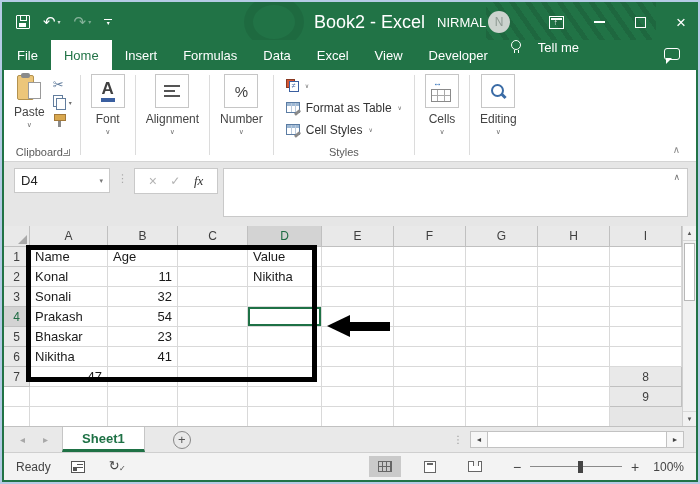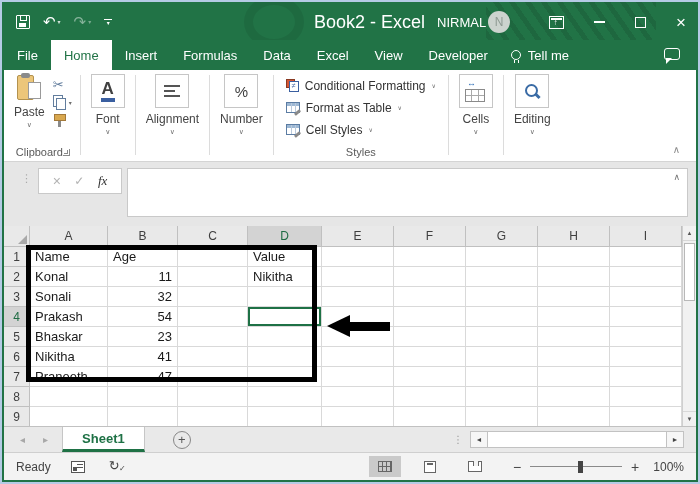--- a/index.html
+++ b/index.html
@@ -36,21 +36,21 @@
   .ribopt-icon::after { content:'↑'; position:absolute; top:1px; left:3.5px; font-size:8px; color:#fff; }
   .min-icon { width:11px; height:1.5px; background:#fff; }
   .max-icon { width:11px; height:11px; border:1.5px solid #fff; }
   .close-icon { font-size:17px; line-height:1; font-weight:300; }
 
   
   .tabrow { height:30px; background:#217346; display:flex; align-items:stretch; color:#fff;
             font-size:13px; flex-shrink:0; position:relative; }
   .tab { display:flex; align-items:center; padding:0 13px; cursor:default; }
   .tab.active { background:#fff; color:#217346; }
-  .tellme { display:flex; align-items:center; margin-left:10px; gap:7px; }
+  .tellme { display:flex; align-items:flex-start; margin-left:10px; gap:17px; }
   .bulb-icon { width:10px; height:10px; border:1.5px solid #fff; border-radius:50%; position:relative; }
   .bulb-icon::after { content:''; position:absolute; left:2px; bottom:-4px; width:3px; height:3px;
                       border-left:1.5px solid #fff; border-right:1.5px solid #fff; }
   .comment-icon { position:absolute; right:16px; top:8px; width:16px; height:12px;
                   border:1.5px solid #fff; border-radius:3px; }
   .comment-icon::after { content:''; position:absolute; left:1px; bottom:-5px; width:0; height:0;
                          border:3px solid transparent; border-top-color:#fff; border-left-color:#fff; }
 
   
   .ribbon { height:92px; background:#fff; border-bottom:1px solid #d4d4d4; display:flex;
@@ -313,21 +313,20 @@
         </div>
       <span class="clabel">Number</span>
       <span class="chev">∨</span>
     </div>
     <div class="rsep"></div>
 
     <div class="rgroup" style="padding:0 10px;">
       <div class="styles-rows">
         <div class="style-item">
           <span class="cf-icon"></span>
-          <span>Conditional Formatting</span>
           <span class="drop7">∨</span>
         </div>
         <div class="style-item">
           <span class="table-icon"></span>
           <span>Format as Table</span>
           <span class="drop7">∨</span>
         </div>
         <div class="style-item">
           <span class="table-icon"></span>
           <span>Cell Styles</span>
@@ -357,20 +356,24 @@
           <span class="search-mag"></span>
         </div>
       <span class="clabel">Editing</span>
       <span class="chev">∨</span>
     </div>
 
     <span class="collapse-ribbon">∧</span>
   </div>
 
   <div class="formularow">
+    <div class="namebox">
+      <span>D4</span>
+      <span class="nb-arrow">▾</span>
+    </div>
     <span class="fsep">⋮</span>
     <div class="fxbox">
       <span class="fx-cancel">×</span>
       <span class="fx-enter">✓</span>
       <span class="fx-fx">fx</span>
     </div>
     <div class="formulainput">
       <span class="fi-collapse">∧</span>
     </div>
   </div>
@@ -444,21 +447,20 @@
           <div class="cell">Nikitha</div>
           <div class="cell num">41</div>
           <div class="cell"></div>
           <div class="cell"></div>
           <div class="cell"></div>
           <div class="cell"></div>
           <div class="cell"></div>
           <div class="cell"></div>
           <div class="cell"></div>
           <div class="gh">7</div>
-          <div class="cell">Praneeth</div>
           <div class="cell num">47</div>
           <div class="cell"></div>
           <div class="cell"></div>
           <div class="cell"></div>
           <div class="cell"></div>
           <div class="cell"></div>
           <div class="cell"></div>
           <div class="cell"></div>
           <div class="gh">8</div>
           <div class="cell"></div>

